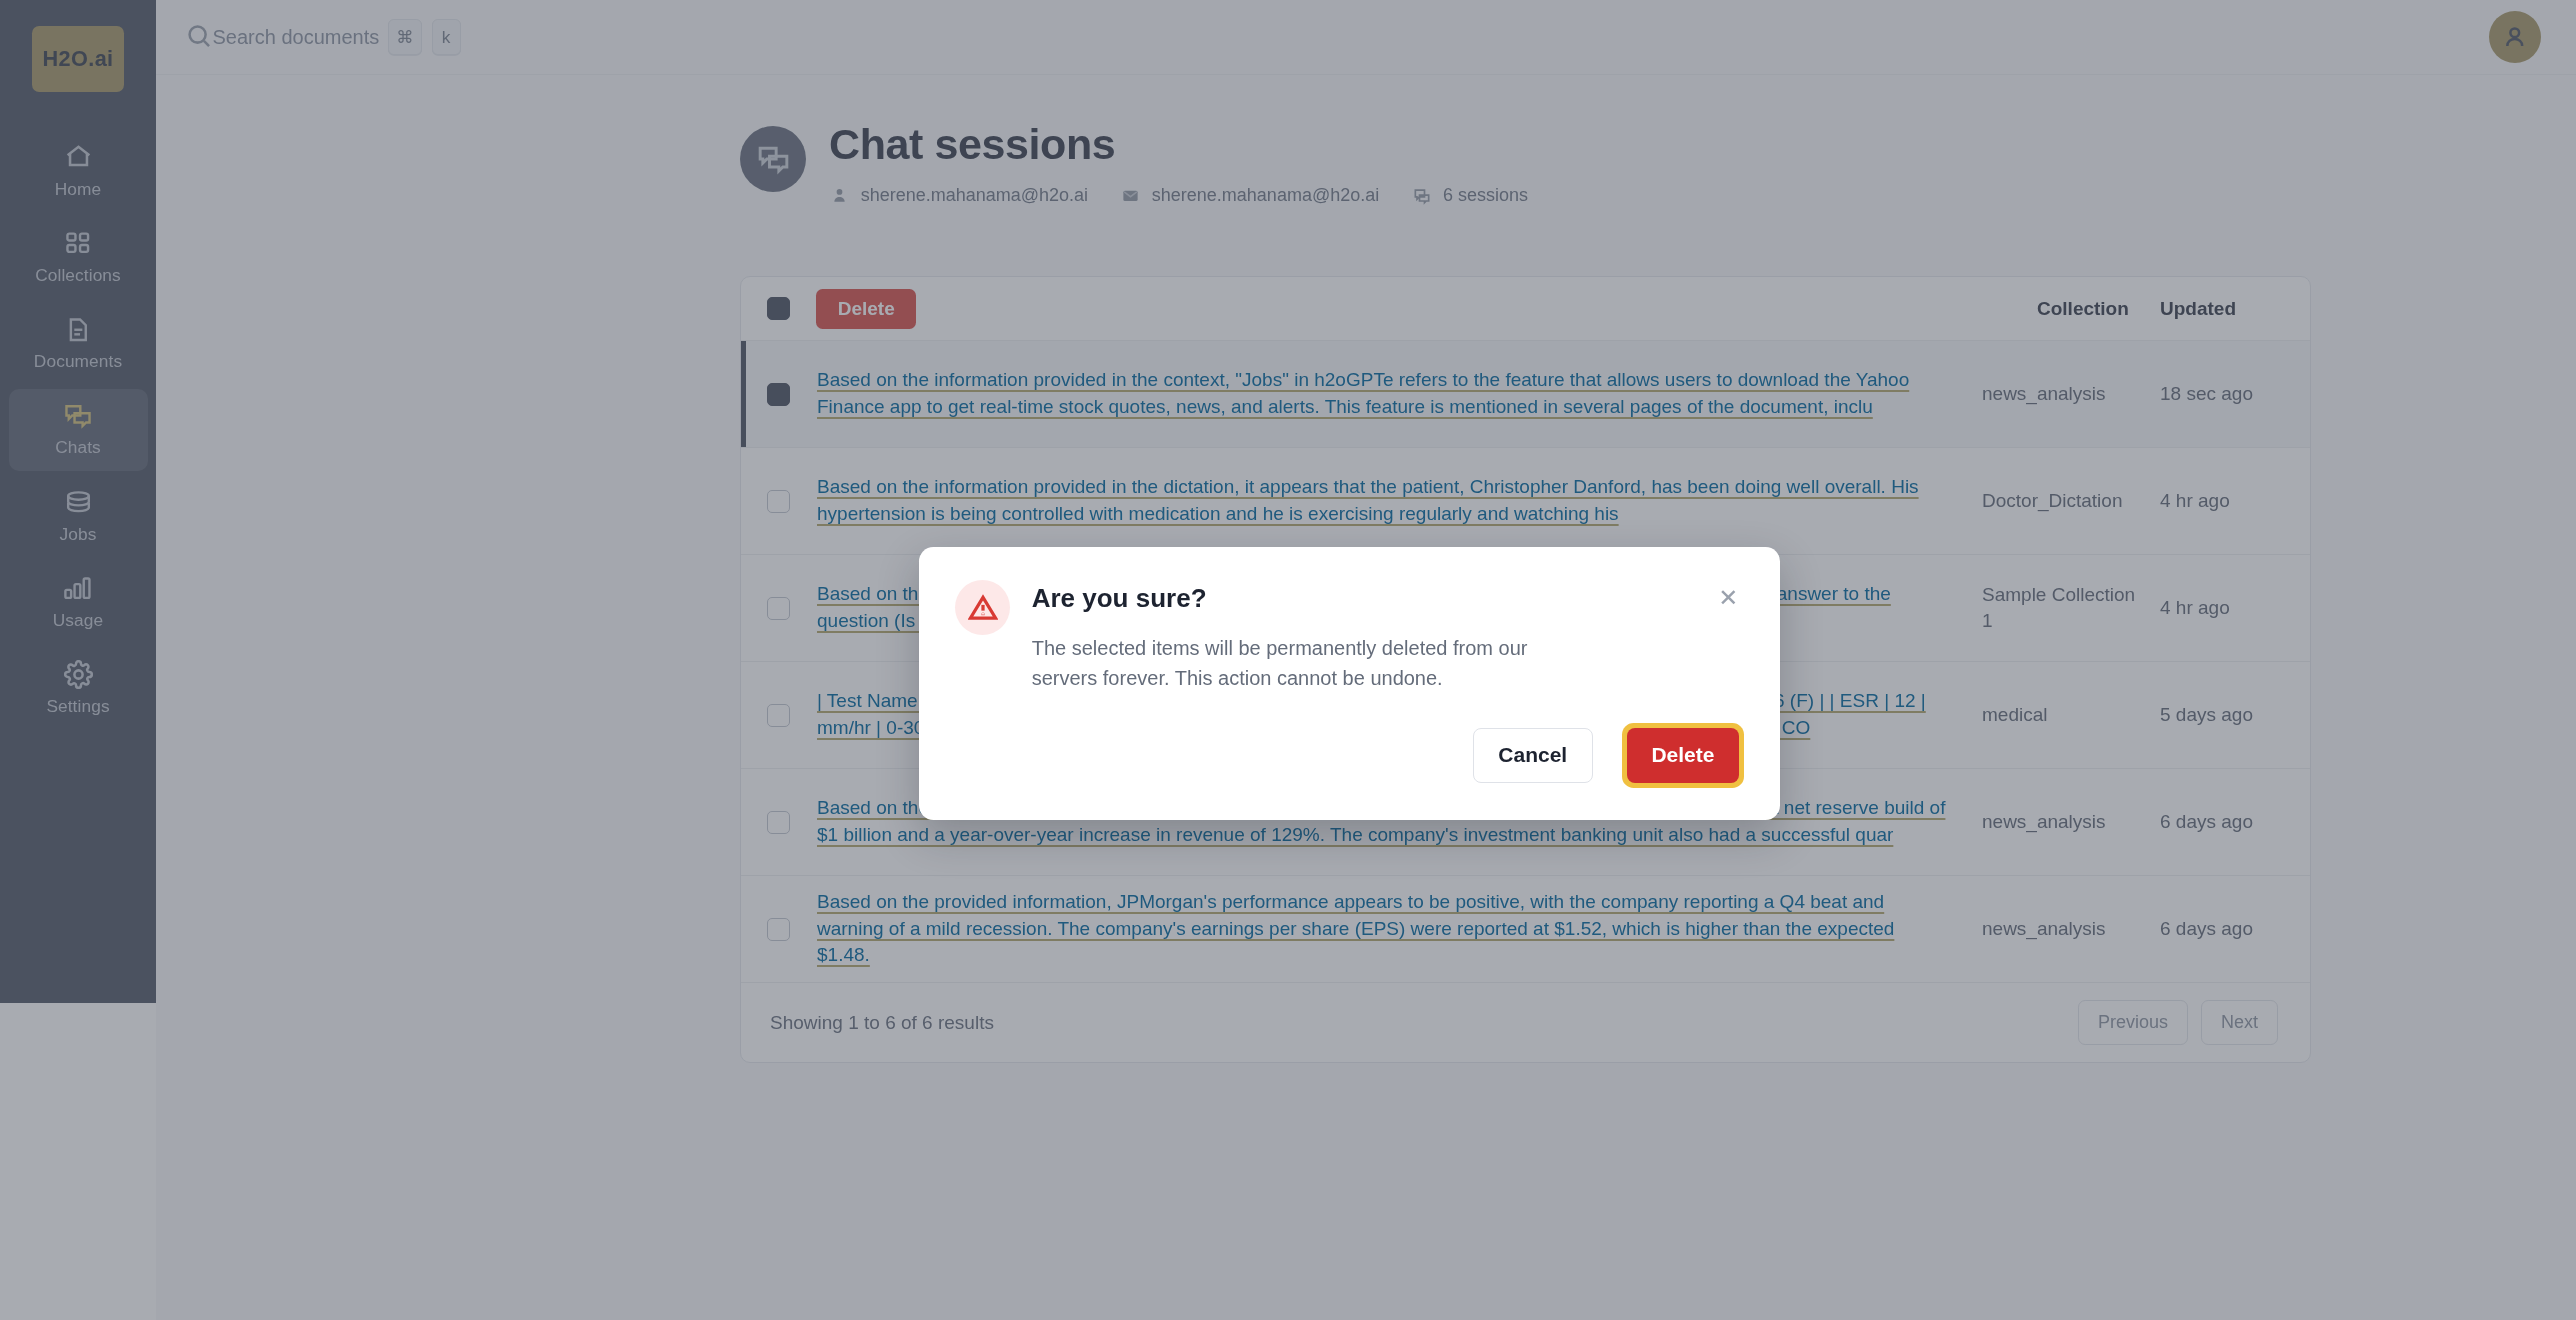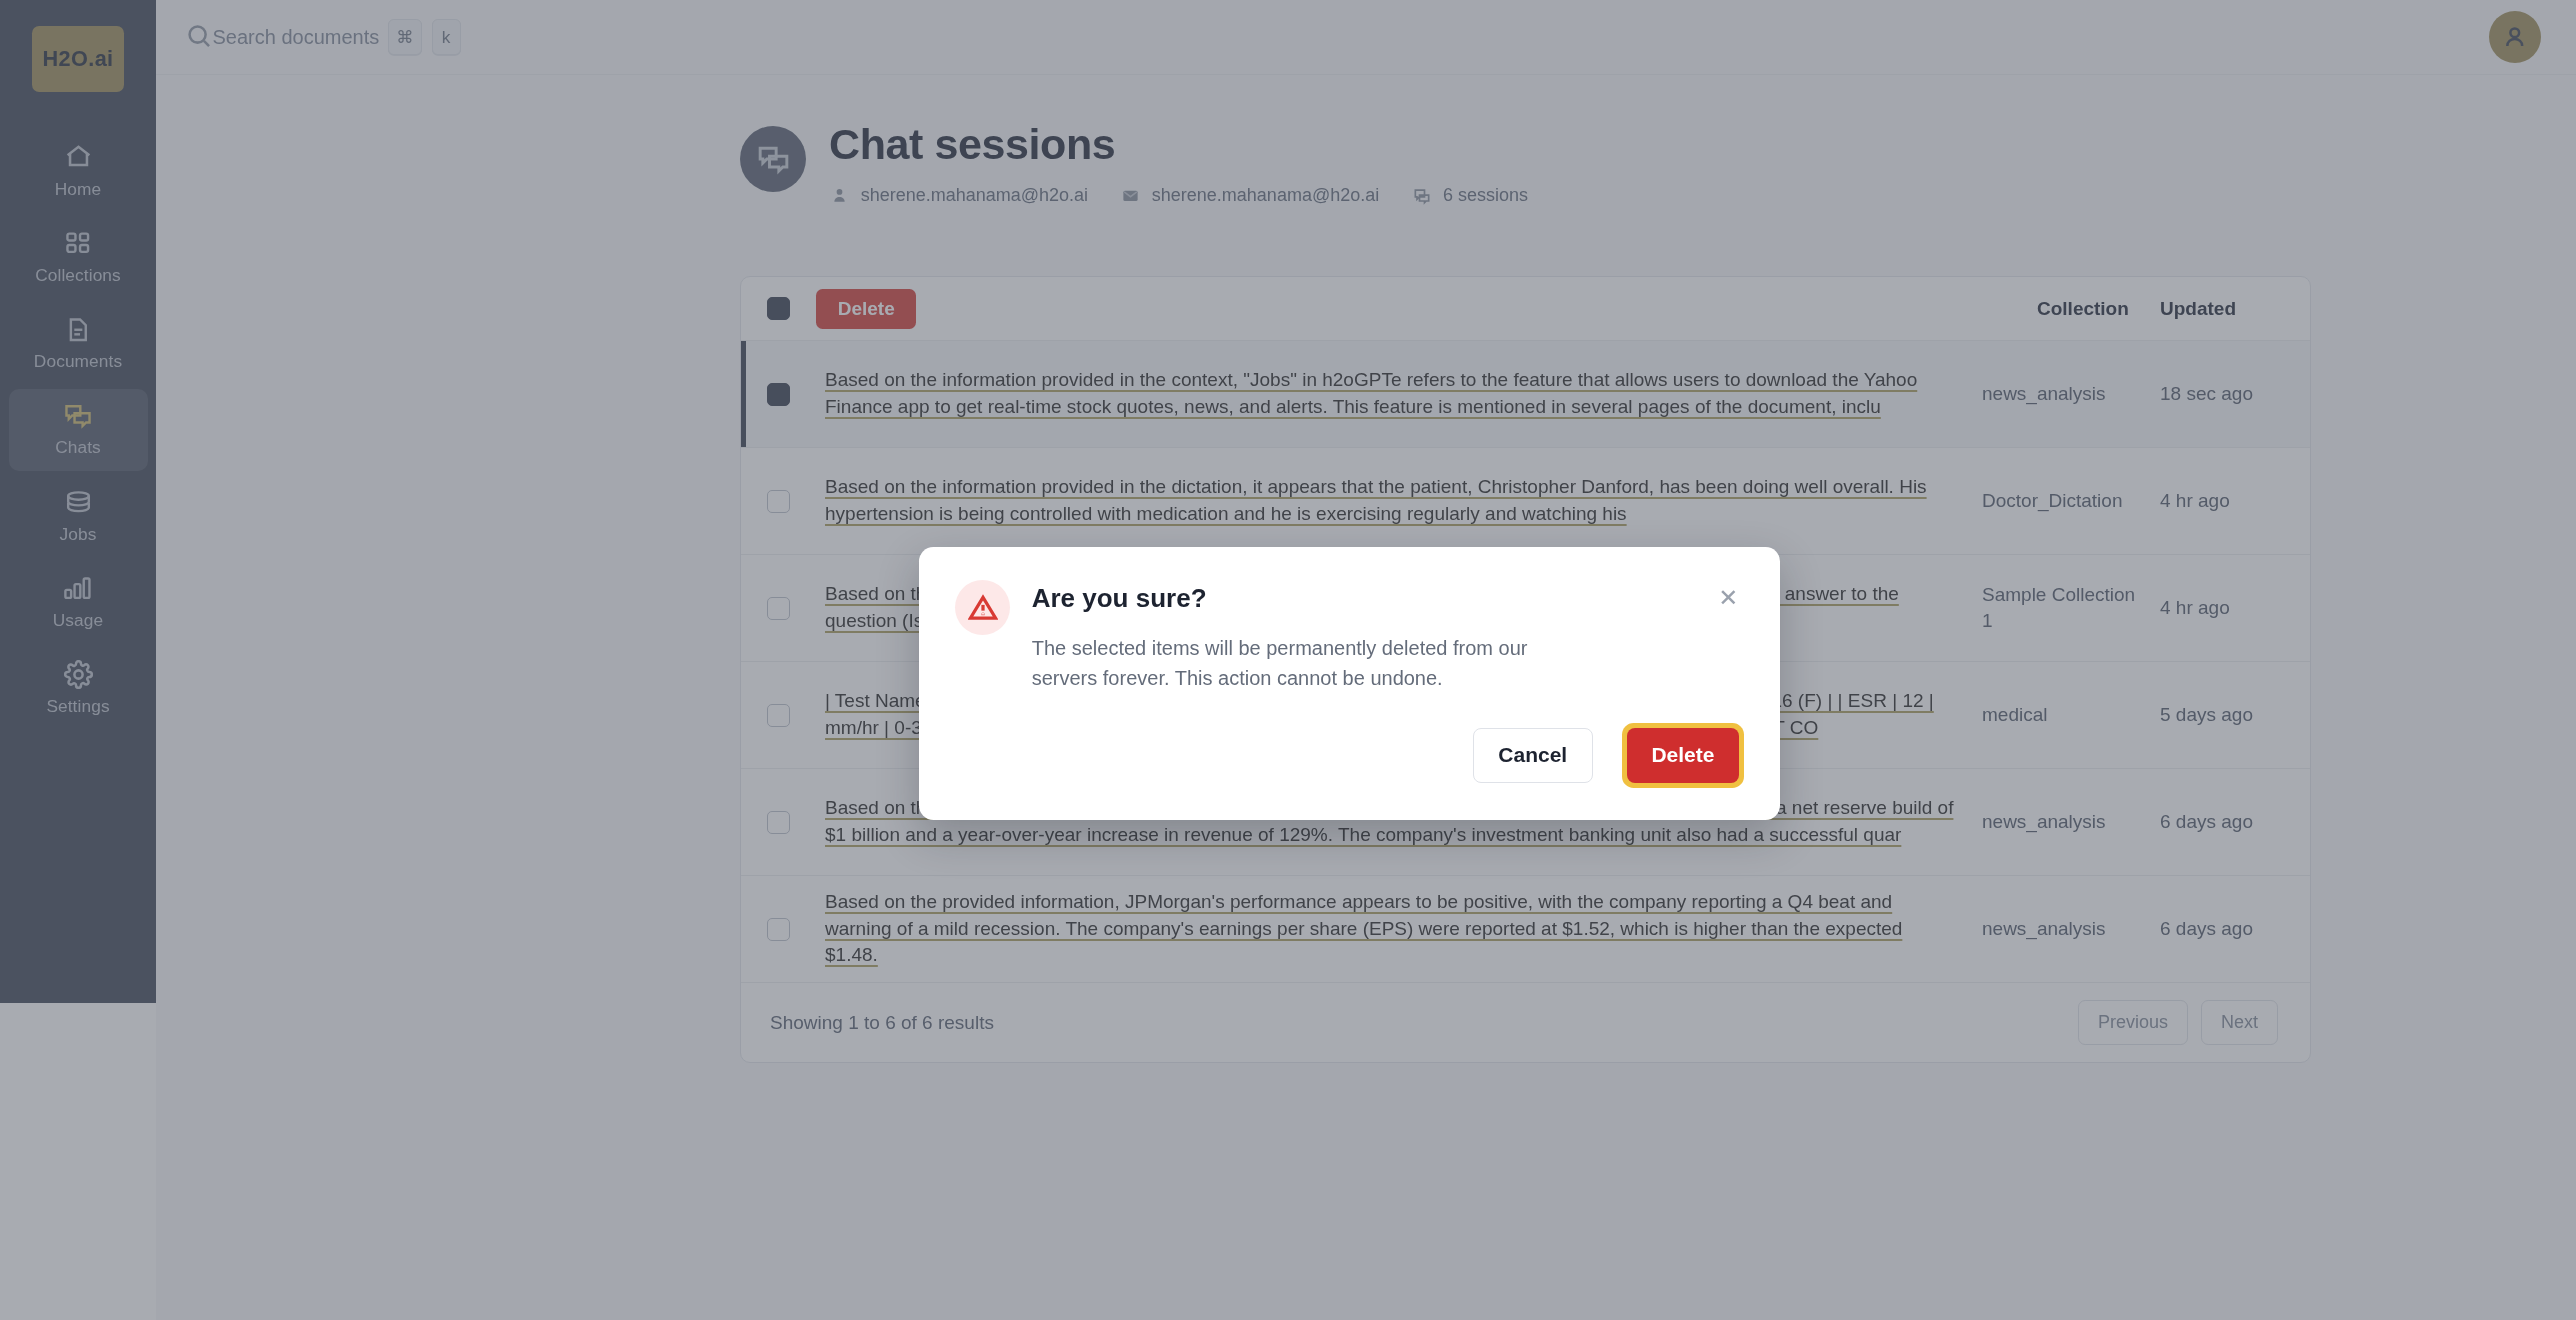--- a/index.html
+++ b/index.html
@@ -107,22 +107,22 @@
   .row {
     display: flex; align-items: center; position: relative;
     border-bottom: 0.7px solid #eceef1; min-height: 107px; padding: 16px 0 16px 26px;
   }
   .row.selected { background: #f6f7f9; }
   .row.selected::before {
     content: ""; position: absolute; left: 0; top: 0; bottom: 0; width: 5px; background: #4d5463;
   }
   .row-cb { flex: 0 0 23px; }
   .row-text {
-    position: absolute; left: 84px; width: 1134px;
-    font-size: 19px; line-height: 1.42; color: #404040;
+    position: absolute; left: 76px; width: 1134px;
+    font-size: 19px; line-height: 1.42; color: #0369a1;
     text-decoration: underline; text-decoration-color: #b4a86f;
     text-decoration-thickness: 2.2px; text-underline-offset: 3.6px;
   }
   .row-collection {
     position: absolute; left: 1241px; width: 159px;
     font-size: 19px; color: #646c7a; line-height: 1.35;
   }
   .row-updated { position: absolute; left: 1419px; font-size: 19px; color: #646c7a; }
 
   .card-foot {

